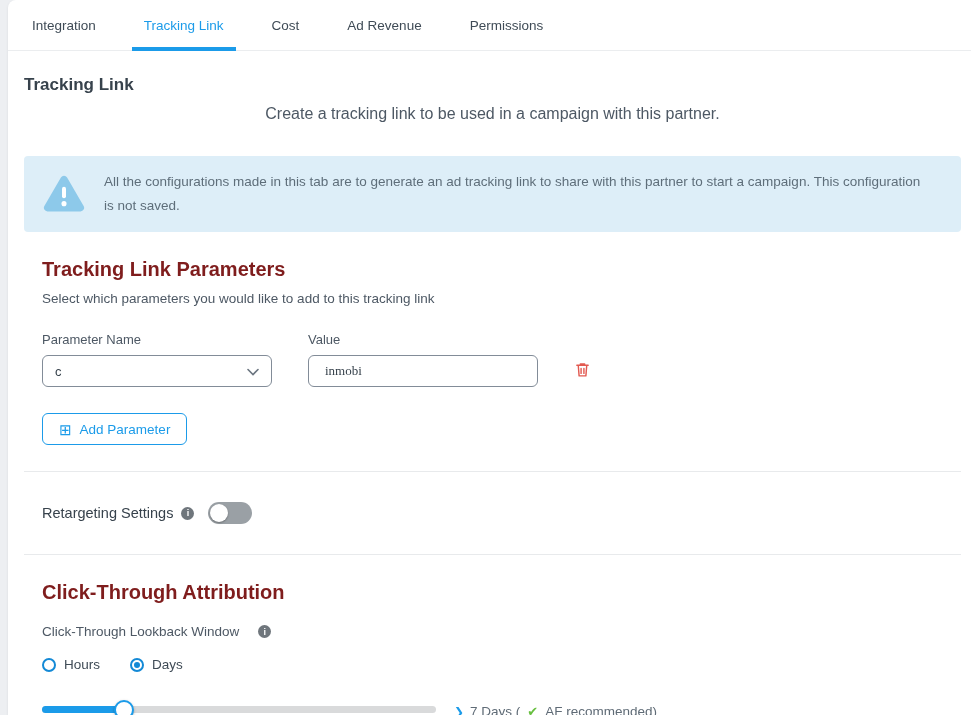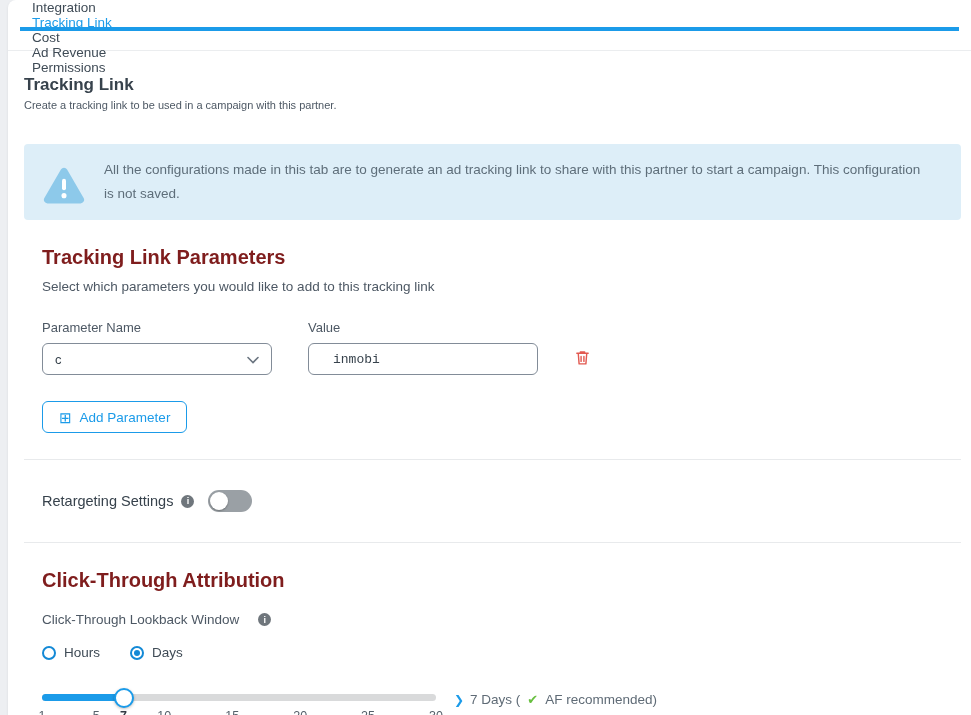--- a/index.html
+++ b/index.html
@@ -1,46 +1,46 @@
 <!DOCTYPE html>
 <html><head>
 <meta charset="utf-8">
 <style>
   html,body{margin:0;padding:0;width:971px;height:715px;overflow:hidden;
     background:#edeff2;font-family:"Liberation Sans",sans-serif;}
   .card{position:absolute;left:8px;top:0;width:963px;height:715px;background:#fff;
     border-top-left-radius:8px;box-shadow:0 1px 3px rgba(0,0,0,.08);}
   
-  .tabbar{display:flex;align-items:stretch;height:50px;border-bottom:1px solid #ebedef;flex-direction:column;}
+  .tabbar{display:flex;align-items:stretch;height:50px;border-bottom:1px solid #ebedef;}
   .tab{display:flex;align-items:center;padding:0 24px;font-size:13.5px;color:#3f4b56;
     cursor:pointer;position:relative;}
   .tab.active{color:#1b9be9;}
   .tab.active::after{content:"";position:absolute;left:12px;right:12px;bottom:-1px;
     height:4px;background:#1b9be9;}
   
   .content{padding:0 10px 0 16px;}
   .page-title{font-size:17px;font-weight:700;color:#37424c;margin:24px 0 0 0;}
-  .page-sub{font-size:11px;color:#4d5864;margin-top:4px;}
+  .page-sub{font-size:16px;color:#4d5864;margin-top:10px;text-align:center;}
   
   .banner{margin-top:33px;background:#ddeef8;border-radius:4px;display:flex;
-    align-items:flex-end;padding:14px 40px 14px 0;}
+    align-items:center;padding:14px 40px 14px 0;}
   .banner-icon{width:80px;display:flex;justify-content:center;flex:0 0 80px;}
   .banner-text{font-size:13.5px;color:#5e6e7a;line-height:24px;}
   
   .section{margin-left:18px;}
   .section-title{font-size:20px;font-weight:700;color:#7f1d1d;margin-top:26px;}
   .section-sub{font-size:13.5px;color:#4d5864;margin-top:10px;}
   .form-row{display:flex;gap:36px;margin-top:26px;}
   .field{display:flex;flex-direction:column;}
   .field-label{font-size:13px;color:#4d5864;margin-bottom:8px;}
   .selectbox,.textbox{width:230px;height:32px;border:1px solid #828c98;border-radius:6px;
     box-sizing:border-box;font-size:13px;color:#37424c;background:#fff;}
   .selectbox{display:flex;align-items:center;justify-content:space-between;
     padding:0 12px;cursor:pointer;}
-  .textbox{padding:0 24px;font-family:Liberation Mono, monospace;outline:none;}
+  .textbox{padding:0 16px;font-family:Liberation Serif, serif;outline:none;}
   .trash-btn{align-self:flex-end;height:32px;display:flex;align-items:center;
     border:none;background:none;cursor:pointer;padding:0;}
   .add-btn{margin-top:26px;display:inline-flex;align-items:center;gap:8px;height:32px;
     padding:0 16px;border:1px solid #1b9be9;border-radius:6px;background:#fff;
     color:#1b9be9;font-size:13.5px;cursor:pointer;font-family:"Liberation Sans",sans-serif;}
   .add-glyph{font-size:15px;line-height:1;}
   .divider{height:1px;background:#e8eaec;margin:26px 0;}
   
   .retarget-row{display:flex;align-items:center;gap:8px;margin:30px 0 30px 18px;}
   .retarget-label{font-size:14.5px;color:#37424c;}

